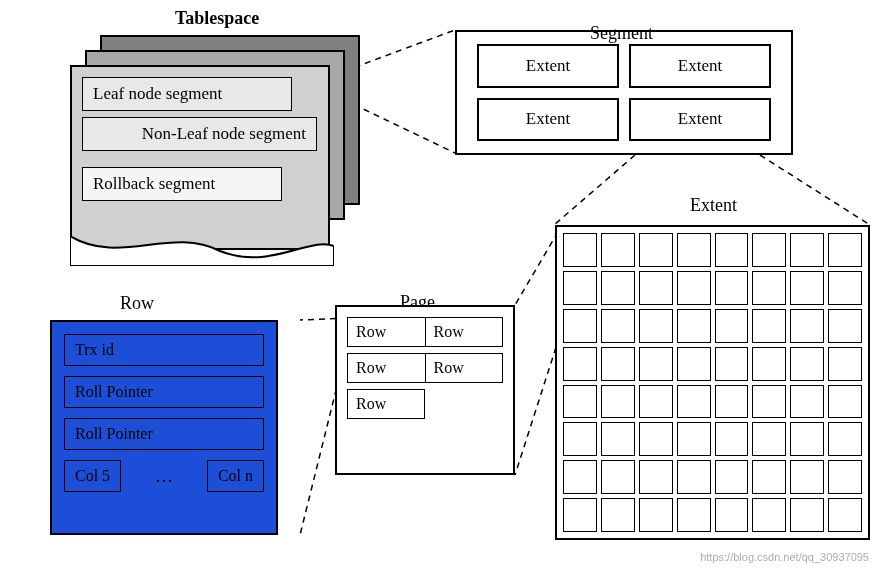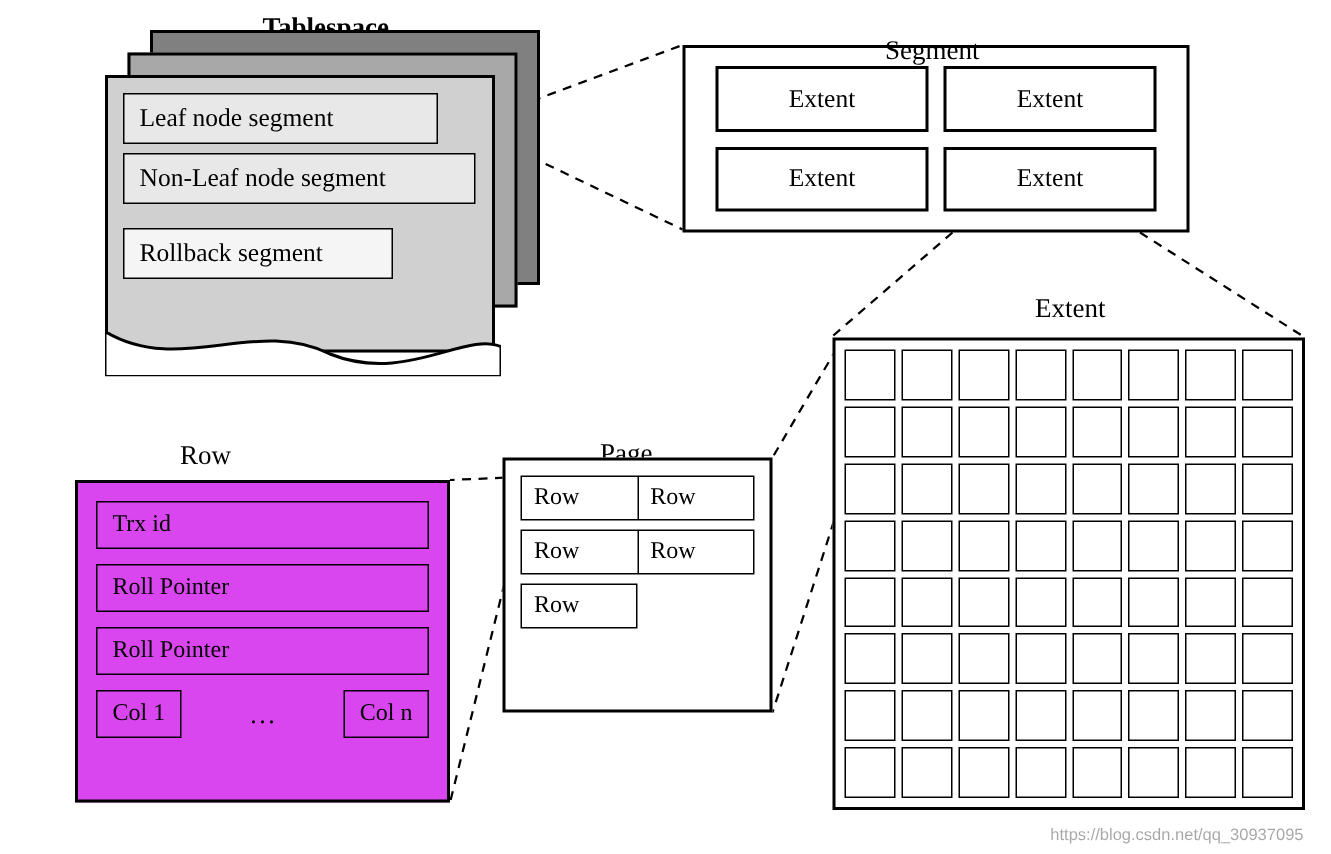--- a/index.html
+++ b/index.html
@@ -13,21 +13,21 @@
   }
   .label {
     font-size: 18px;
     color: #000;
     position: absolute;
   }
   
   .ts-stack {
     position: absolute;
     left: 70px;
-    top: 20px;
+    top: 35px;
     width: 290px;
     height: 200px;
   }
   .ts-layer {
     position: absolute;
     width: 260px;
     height: 170px;
     border: 2px solid #000;
     background: #808080;
   }
@@ -46,22 +46,22 @@
     display:flex; flex-direction:column; gap:6px;
   }
   .ts-seg {
     margin-left:10px;
     border: 1.5px solid #000;
     background: #e8e8e8;
     padding: 6px 10px;
     font-size: 17px;
   }
   .ts-seg.w1 { width: 210px; }
-  .ts-seg.w2 { width: 235px; }
-  .ts-seg.w3 { width: 180px; margin-top:10px; background:#f5f5f5; }
+  .ts-seg.w2 { width: 235px; text-align: right; }
+  .ts-seg.w3 { width: 200px; margin-top:10px; background:#f5f5f5; }
   .ts-bottom-curve {
     position:absolute;
     left:-2px; bottom:-18px;
     width:264px; height:30px;
     overflow:hidden;
   }
   
   .segment-box {
     position: absolute;
     left: 455px; top: 30px;
@@ -119,25 +119,25 @@
   .page-row-single {
     border:1.5px solid #000;
     width:50%;
     padding:5px 8px;
     font-size:16px;
   }
   
   .row-box {
     position: absolute;
     left: 50px; top: 320px;
-    width: 250px; height: 215px;
+    width: 228px; height: 215px;
     border: 2px solid #000;
     padding:12px;
     display:flex; flex-direction:column; gap:10px;
-    background:#d946ef;
+    background:#1d4ed8;
   }
   .row-field {
     border:1.5px solid #000;
     padding:6px 10px;
     font-size:16px;
   }
   .row-cols {
     display:flex; align-items:center; gap:6px;
   }
   .row-cols .colcell {
@@ -280,19 +280,19 @@
   </div>
   <div class="page-row-single">Row</div>
 </div>
 
 <div class="label" style="left:120px; top:293px;">Row</div>
 <div class="row-box">
   <div class="row-field">Trx id</div>
   <div class="row-field">Roll Pointer</div>
   <div class="row-field">Roll Pointer</div>
   <div class="row-cols">
-    <div class="colcell">Col 1</div>
+    <div class="colcell">Col 5</div>
     <div class="dots">…</div>
     <div class="colcell">Col n</div>
   </div>
 </div>
 
 <div class="watermark">https://blog.csdn.net/qq_30937095</div>
 
 </body></html>

